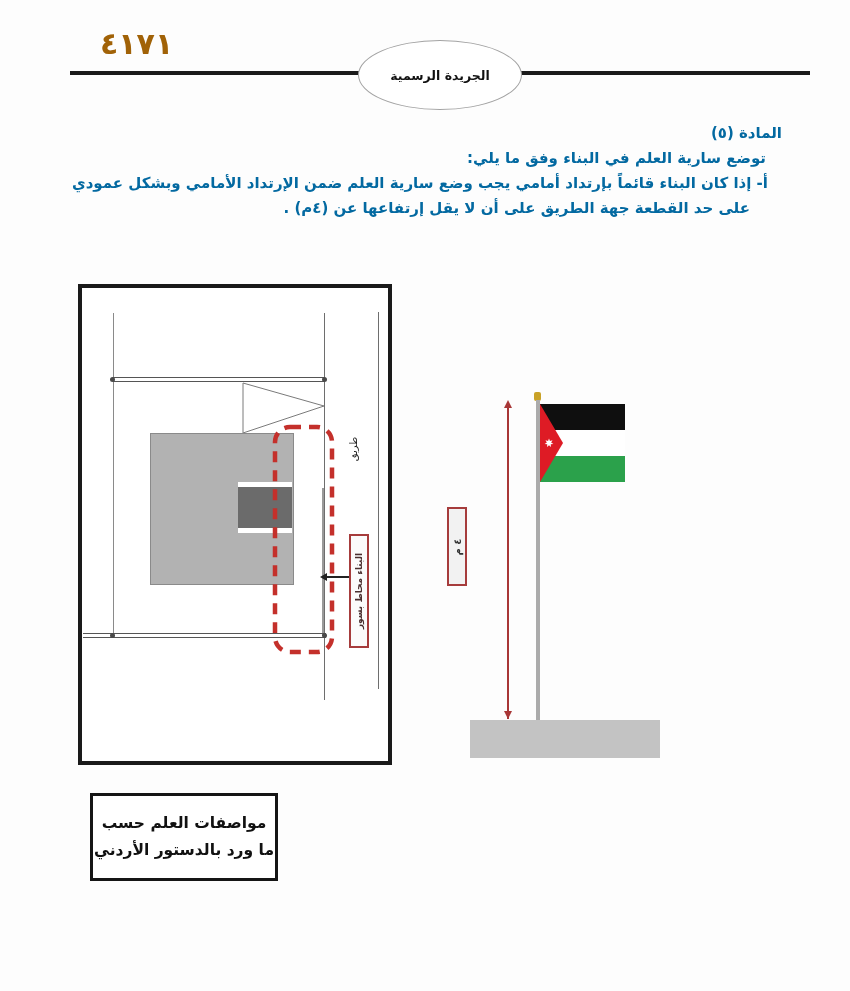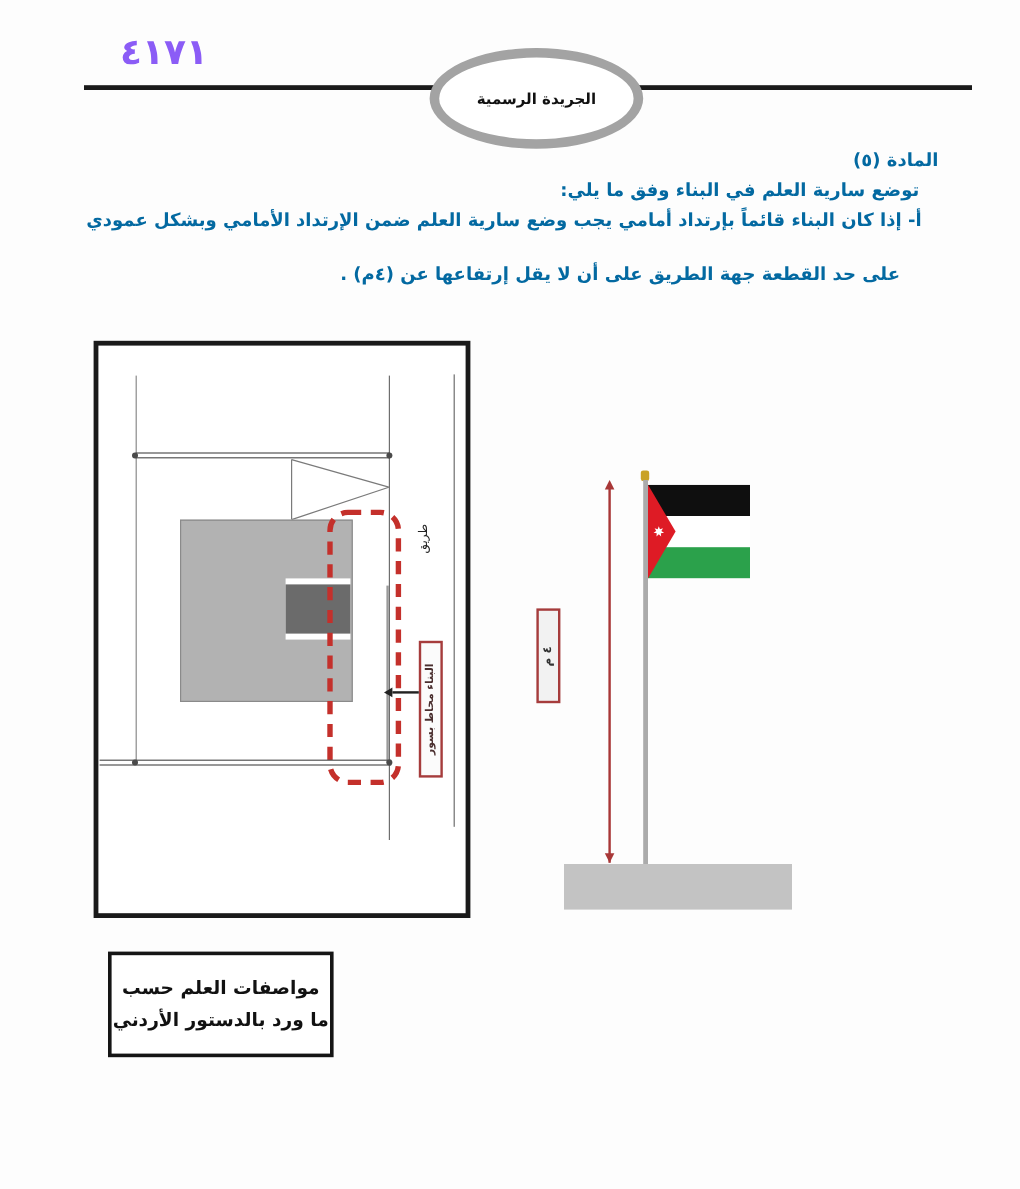--- a/index.html
+++ b/index.html
@@ -1,33 +1,33 @@
 <!DOCTYPE html>
 <html lang="ar"><head>
 <meta charset="utf-8">
 <style>
   html,body{margin:0;padding:0;background:#fff;}
   #page{position:relative;width:850px;height:991px;background:#fdfdfd;overflow:hidden;
         font-family:"DejaVu Sans",sans-serif;direction:rtl;}
   .abs{position:absolute;}
 
   
-  #page-number{left:100px;top:26px;font-size:30px;font-weight:bold;color:#8b5cf6;direction:rtl;}
+  #page-number{left:100px;top:26px;font-size:30px;font-weight:bold;color:#a16207;direction:rtl;}
   #header-rule{left:70px;top:71px;width:740px;height:4px;background:#1a1a1a;}
   #gazette-oval{left:358px;top:40px;width:162px;height:68px;background:#fff;
-                border:8px solid #a3a3a3;border-radius:50%;z-index:2;
+                border:1px solid #a3a3a3;border-radius:50%;z-index:2;
                 display:flex;align-items:center;justify-content:center;}
   #gazette-oval span{font-size:12.5px;font-weight:bold;color:#111;}
 
   
   .art{color:#0369a1;font-weight:bold;font-size:15px;white-space:nowrap;direction:rtl;}
   #art-title{right:68px;top:124px;}
   #art-intro{right:84px;top:149px;}
   #art-l1{right:82px;top:174px;}
-  #art-l2{right:100px;top:199px;margin-top:20px;}
+  #art-l2{right:100px;top:199px;}
 
   
   #plan-frame{left:78px;top:284px;width:306px;height:473px;border:4px solid #1a1a1a;background:#fff;}
   .thinline{background:#8a8a8a;}
   .dbl{height:5px;border-top:1.5px solid #555;border-bottom:1.5px solid #555;box-sizing:border-box;}
   .dot{width:5px;height:5px;border-radius:50%;background:#4a4a4a;}
   .vlabel-box{box-sizing:border-box;background:#fbfbfb;display:block;}
   .vlabel-box .rot, .vrot{position:absolute;left:50%;top:50%;transform:translate(-50%,-50%) rotate(-90deg);
         white-space:nowrap;direction:rtl;}
 

